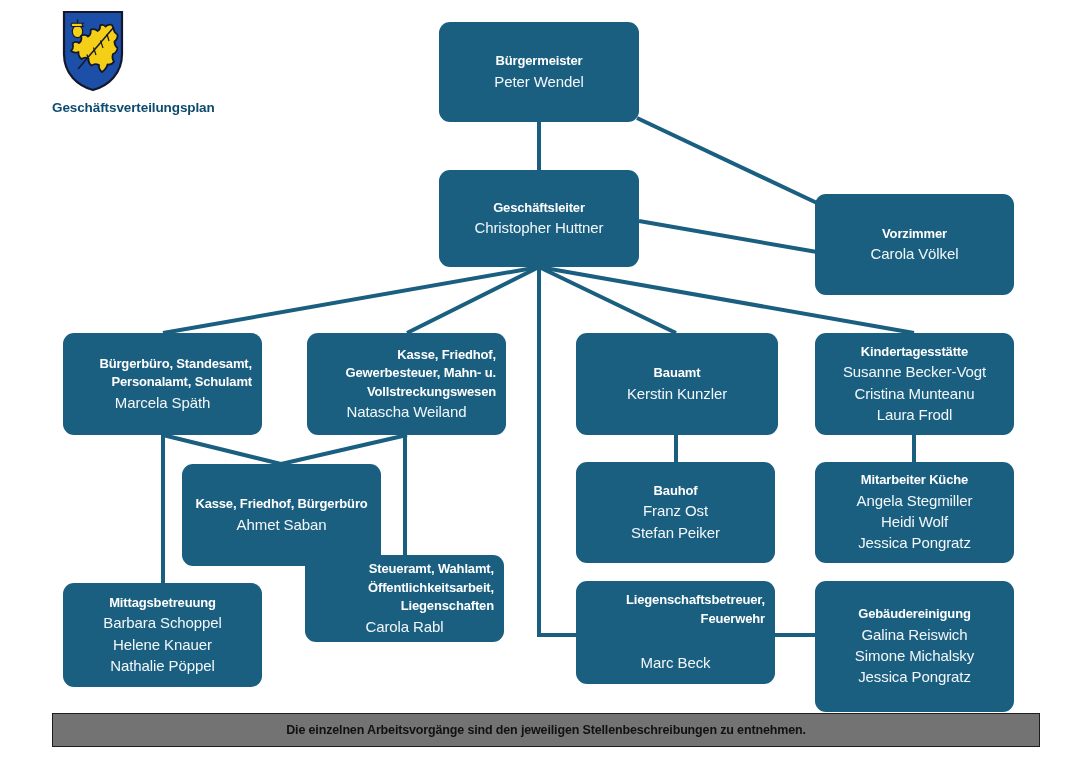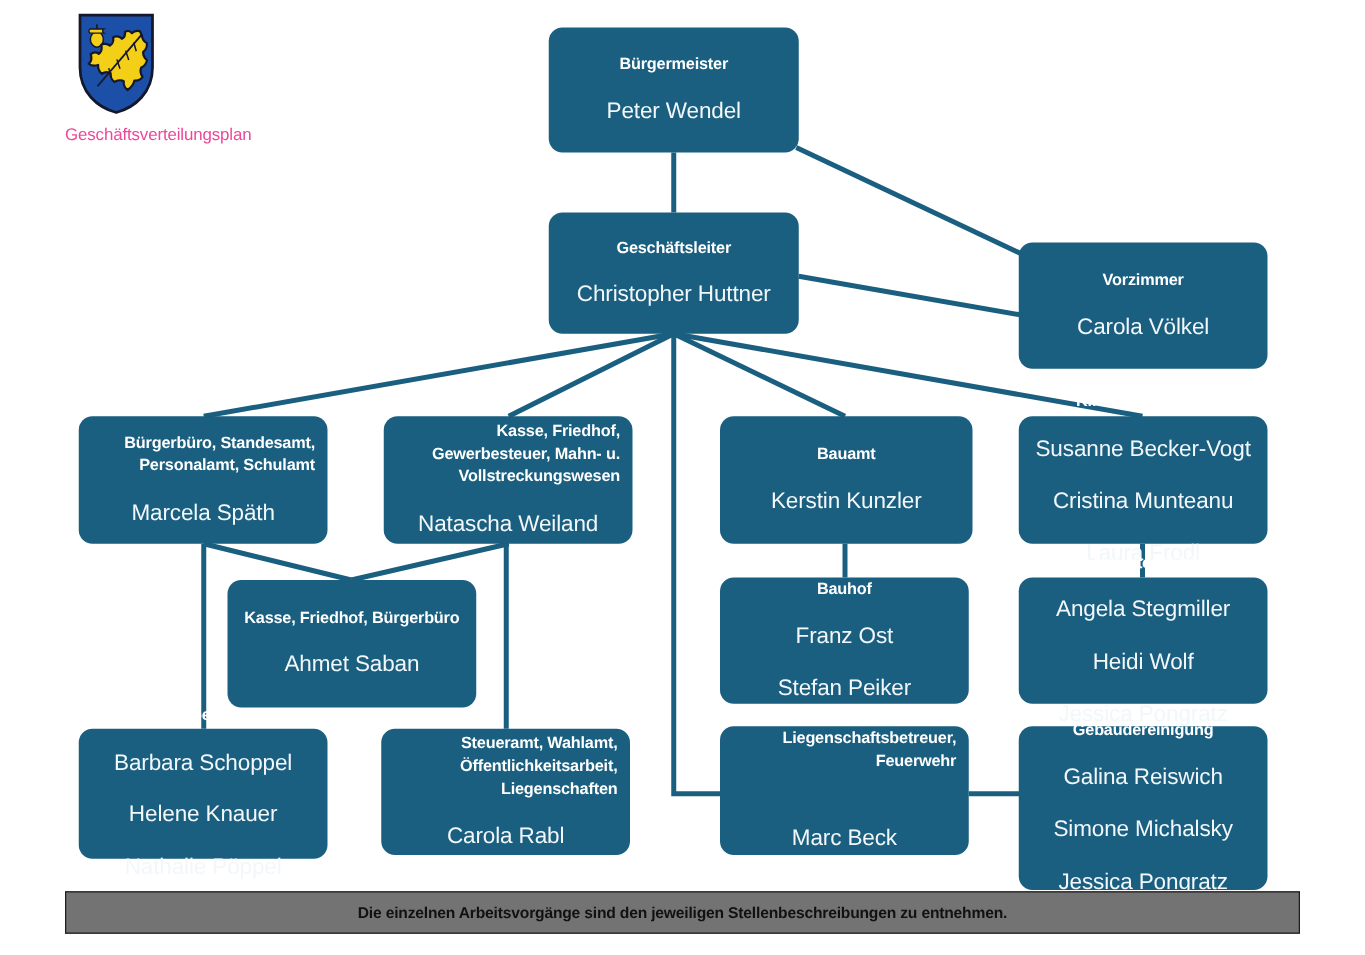--- a/index.html
+++ b/index.html
@@ -24,22 +24,22 @@
   #crest-block {
     position: absolute;
     left: 52px;
     top: 10px;
     width: 250px;
   }
   #crest-svg { display: block; margin-left: 10px; }
   #plan-title {
     margin-top: 8px;
     font-size: 13.5px;
-    font-weight: normal;
-    color: #ec4899;
+    font-weight: bold;
+    color: #0c4a6e;
     letter-spacing: -0.1px;
     white-space: nowrap;
   }
 
   
   #edges {
     position: absolute;
     left: 0;
     top: 0;
     width: 1092px;
@@ -63,26 +63,25 @@
     z-index: 3;
   }
   .node .role {
     font-size: 13px;
     font-weight: bold;
     line-height: 1.42;
     color: #ffffff;
     letter-spacing: -0.15px;
   }
   .node .person {
-    font-size: 18px;
+    font-size: 15px;
     font-weight: normal;
     line-height: 1.42;
     color: #f2f7fa;
     letter-spacing: -0.1px;
-    margin-top: 16px;
   }
 
   
   #footer-note {
     position: absolute;
     left: 52px;
     top: 713px;
     width: 988px;
     height: 34px;
     box-sizing: border-box;
@@ -214,21 +213,21 @@
     <div class="person">Jessica Pongratz</div>
   </div>
 
   <div class="node" style="left:63px; top:583px; width:199px; height:104px;">
     <div class="role">Mittagsbetreuung</div>
     <div class="person">Barbara Schoppel</div>
     <div class="person">Helene Knauer</div>
     <div class="person">Nathalie Pöppel</div>
   </div>
 
-  <div class="node" style="left:305px; top:583px; width:199px; height:101px;">
+  <div class="node" style="left:305px; top:555px; width:199px; height:87px;">
     <div class="role">Steueramt, Wahlamt, Öffentlichkeitsarbeit, Liegenschaften</div>
     <div class="person">Carola Rabl</div>
   </div>
 
   <div class="node" style="left:576px; top:581px; width:199px; height:103px;gap:24px;">
     <div class="role">Liegenschaftsbetreuer, Feuerwehr</div>
     <div class="person">Marc Beck</div>
   </div>
 
   <div class="node" style="left:815px; top:581px; width:199px; height:131px;">

